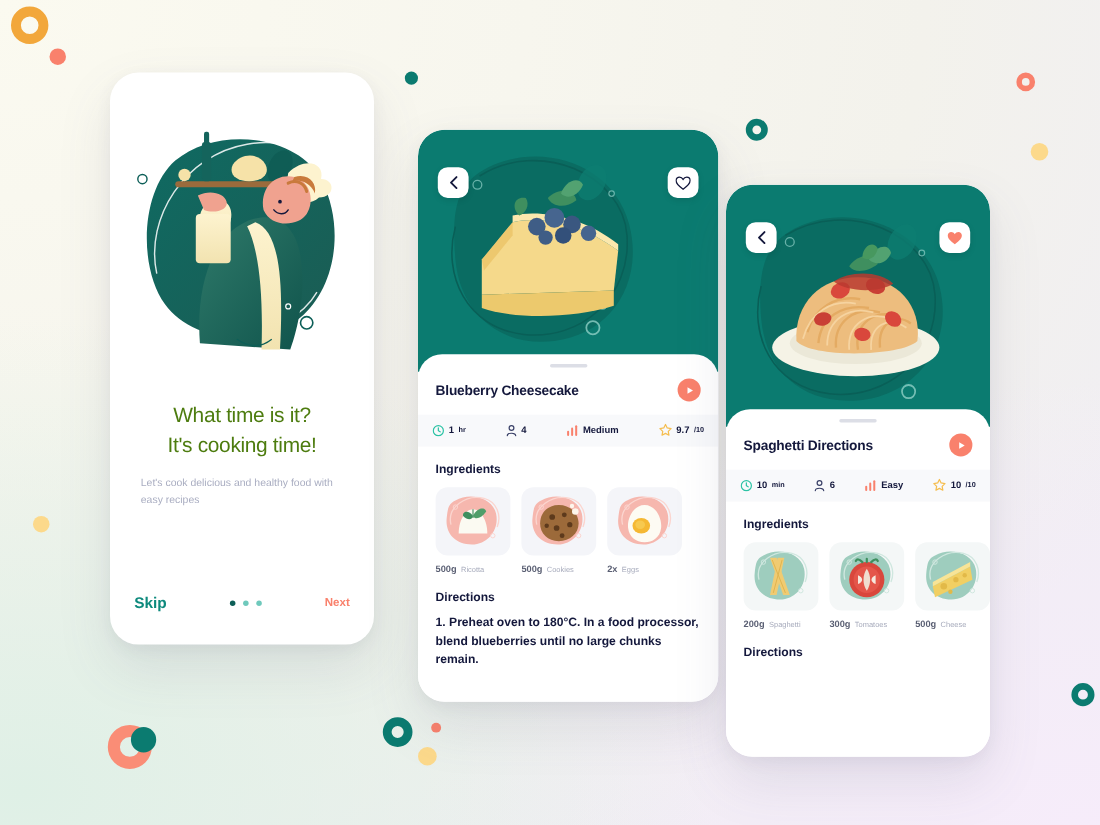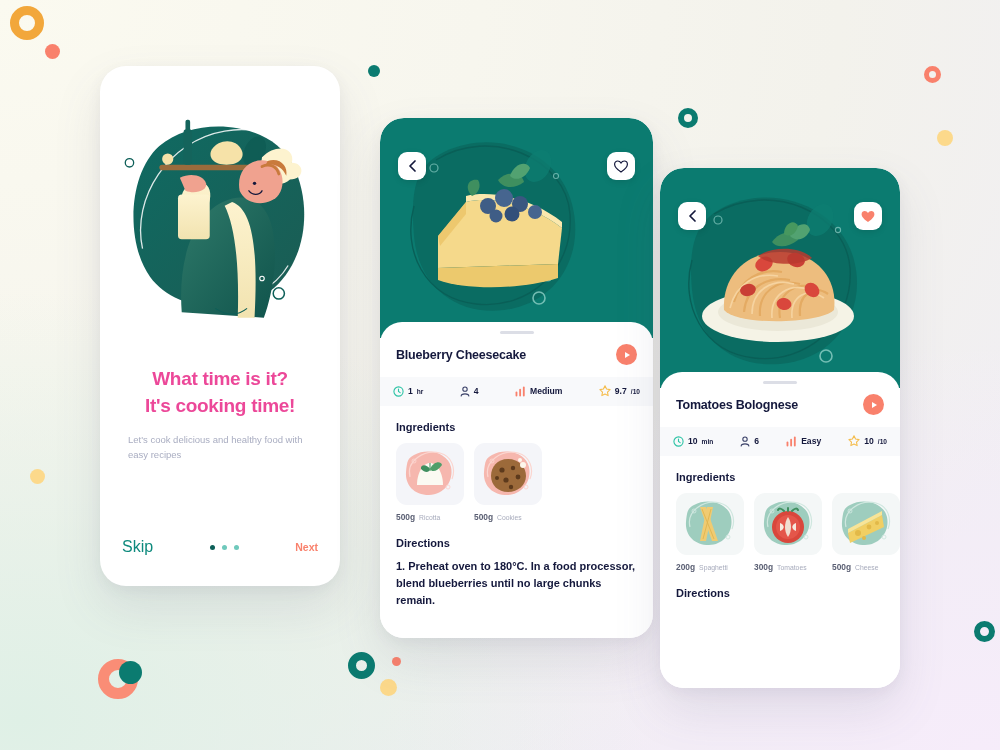--- a/index.html
+++ b/index.html
@@ -27,32 +27,32 @@
     box-shadow:0 22px 48px rgba(90,90,120,.13), 0 4px 14px rgba(90,90,120,.07);
   }
   #phone-1{ left:100px; top:66px; width:240px; height:520px; border-radius:26px; }
   #phone-2{ left:380px; top:118px; width:273px; height:520px; border-radius:24px; }
   #phone-3{ left:660px; top:168px; width:240px; height:520px; border-radius:24px; }
 
   
   .onboard{ display:flex; flex-direction:column; height:100%; padding:0 22px; }
   .illo-wrap{ height:300px; display:flex; align-items:center; justify-content:center; }
   .ob-title{
-    text-align:center; color:#ec4899; font-weight:bold;
+    text-align:center; color:#4d7c0f; font-weight:normal;
     font-size:19px; line-height:1.42; letter-spacing:-.3px;
   }
   .ob-sub{
     color:#a9adc1; font-size:9.5px; line-height:1.55;
     margin-top:13px; padding:0 6px;
   }
   .ob-footer{
     margin-top:auto; margin-bottom:30px;
     display:flex; align-items:center; justify-content:space-between;
   }
-  .ob-skip{ color:#0e8a7d; font-size:16px; font-weight:normal; cursor:pointer; }
+  .ob-skip{ color:#0e8a7d; font-size:14px; font-weight:bold; cursor:pointer; }
   .ob-next{ color:#f9816c; font-size:10.5px; font-weight:bold; cursor:pointer; }
   .dots{ display:flex; gap:7px; align-items:center; }
   .dot{ width:5px; height:5px; border-radius:50%; background:#6fc9bc; }
   .dot.active{ background:#0d5f58; }
 
   
   .hero{
     position:relative; background:#0b7b70; width:100%;
     border-top-left-radius:24px; border-top-right-radius:24px;
   }
@@ -319,20 +319,37 @@
               <circle cx="33" cy="40" r="2.2" fill="#5d3a1c"></circle>
               <circle cx="45" cy="18" r="3" fill="#fdf6ec"></circle>
               <circle cx="42" cy="13" r="2" fill="#fdf6ec"></circle>
             </svg>
           </div>
           <div class="ing-cap">
             <span class="ing-amt">500g</span>
             <span class="ing-name">Cookies</span>
           </div>
         </div>
+        <div class="ing">
+          <div class="ing-img">
+            <svg xmlns="http://www.w3.org/2000/svg" width="60" height="54" viewBox="0 0 60 54">
+              <path d="M14 8 C28 0 48 6 51 20 C54 34 44 48 29 48 C14 48 5 38 6 25 C7 14 8 11 14 8 Z" fill="#f6b7ae"></path>
+              <path d="M10 30 C6 14 24 2 40 6 C52 9 56 22 52 32" fill="none" stroke="#fbd5cf" stroke-width="1.2"></path>
+              <circle cx="14" cy="14" r="2" fill="none" stroke="#fbd5cf" stroke-width=".9"></circle>
+              <circle cx="48" cy="40" r="2" fill="none" stroke="#fbd5cf" stroke-width=".9"></circle>
+              <path d="M30 12 C40 12 46 24 45 33 C44 42 37 46 30 46 C22 46 16 41 15 33 C14 24 20 12 30 12 Z" fill="#fdfbf3"></path>
+              <ellipse cx="27" cy="31" rx="8" ry="7" fill="#f5b833"></ellipse>
+              <ellipse cx="26" cy="30" rx="4.4" ry="3.8" fill="#f7c94f"></ellipse>
+            </svg>
+          </div>
+          <div class="ing-cap">
+            <span class="ing-amt">2x</span>
+            <span class="ing-name">Eggs</span>
+          </div>
+        </div>
       </div>
     <div class="section-h">Directions</div>
     <div class="dir-step">
       <b>1.</b>
       <span>Preheat oven to 180°C. In a food processor, blend blueberries until no large chunks remain.</span>
     </div>
   </div>
 </div>
 
 <div class="phone" id="phone-3">
@@ -383,21 +400,21 @@
     <div class="hero-btn right">
       <svg width="14" height="13" viewBox="0 0 14 13">
         <path d="M7 12 C2 8.6 0.6 6.2 0.6 4.2 C0.6 2.2 2.1 1 3.7 1 C5 1 6.3 1.8 7 3 C7.7 1.8 9 1 10.3 1 C11.9 1 13.4 2.2 13.4 4.2 C13.4 6.2 12 8.6 7 12 Z" fill="#f9816c"></path>
       </svg>
     </div>
   </div>
 
   <div class="sheet">
     <div class="grabber"></div>
     <div class="title-row">
-      <div class="recipe-title">Tomatoes Bolognese</div>
+      <div class="recipe-title">Spaghetti Directions</div>
       <div class="play-btn">
           <i></i>
         </div>
     </div>
     <div class="stats" id="stats-3">
         <div class="stat">
           <svg xmlns="http://www.w3.org/2000/svg" width="11" height="11" viewBox="0 0 12 12">
             <circle cx="6" cy="6" r="5" fill="none" stroke="#2cc3a5" stroke-width="1.2"></circle>
             <path d="M6 3.2 V6 L7.8 7.2" fill="none" stroke="#2cc3a5" stroke-width="1.2" stroke-linecap="round"></path>
           </svg>

